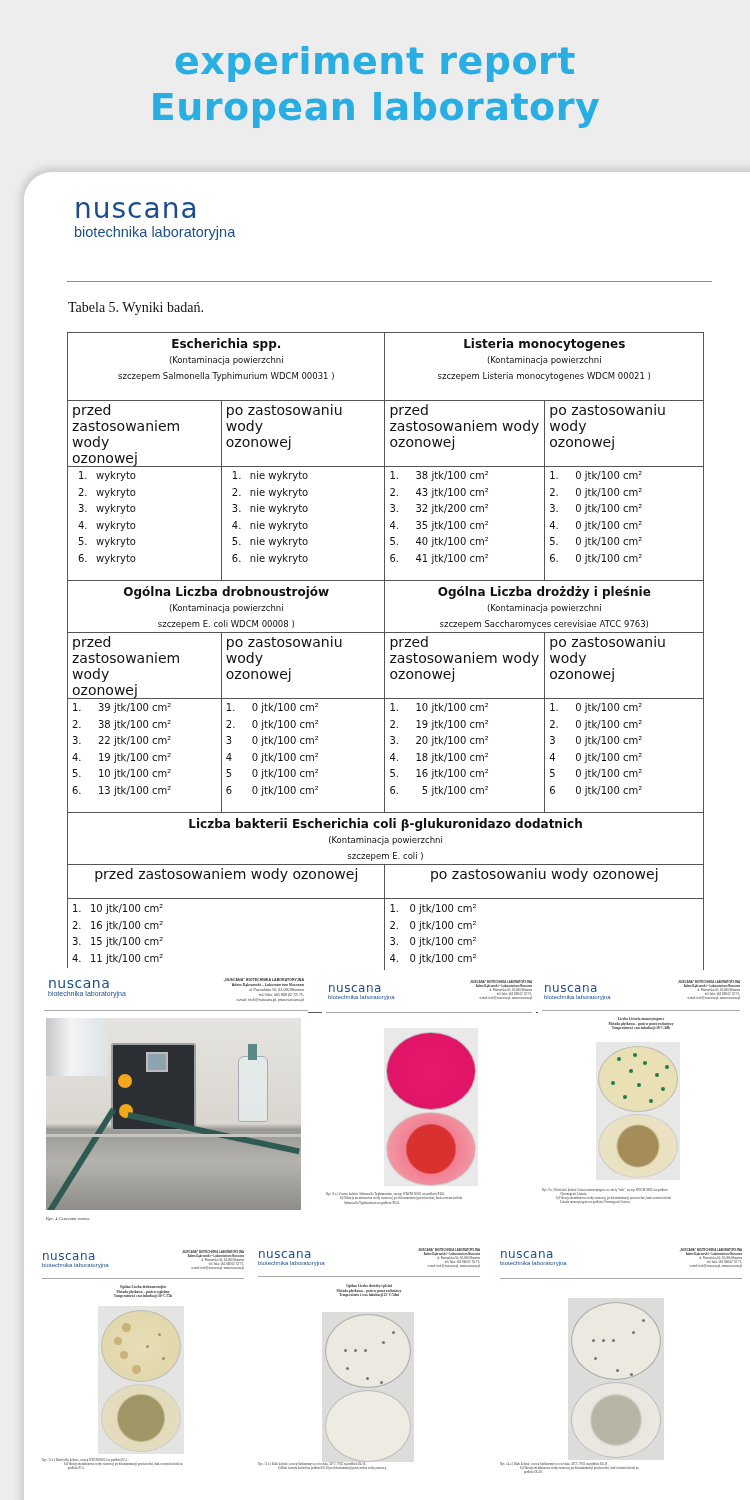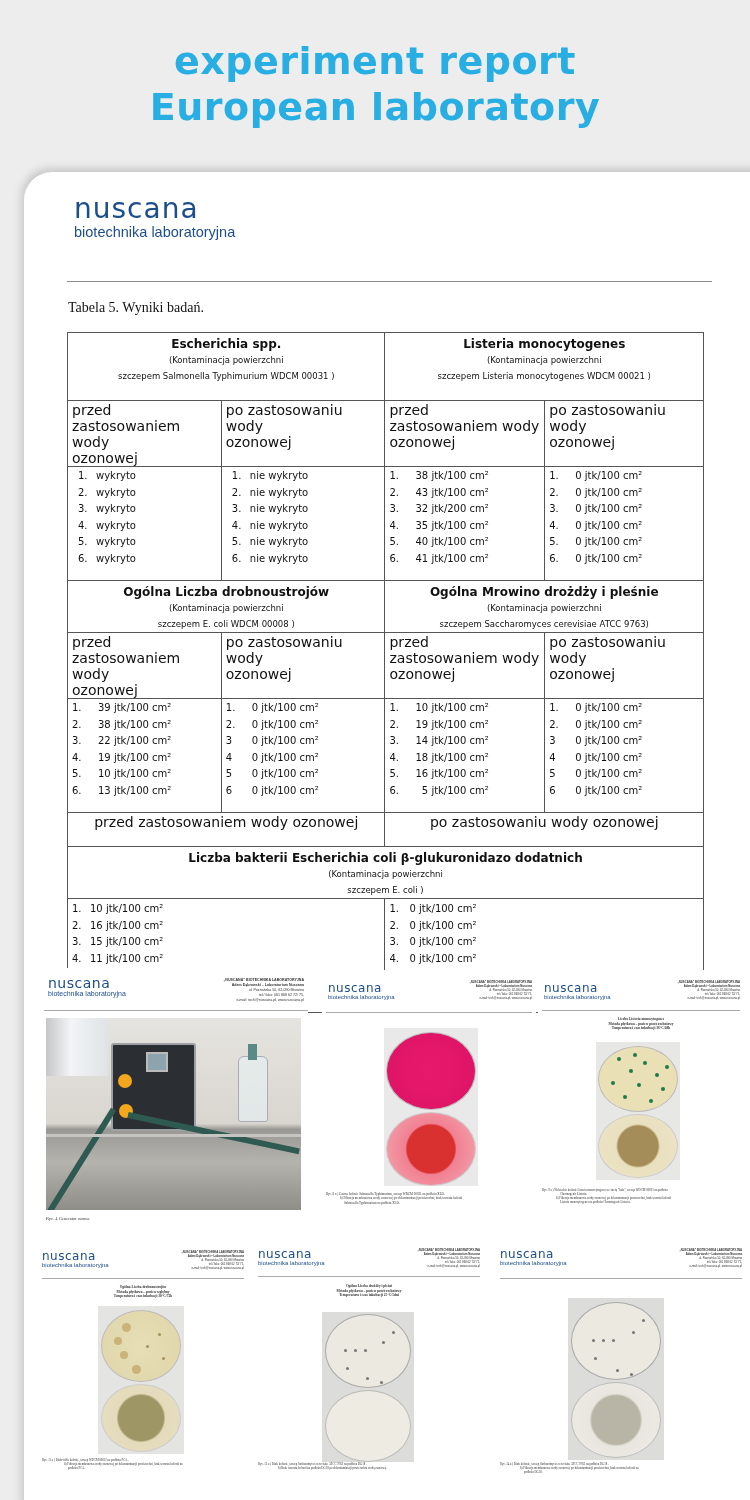--- a/index.html
+++ b/index.html
@@ -218,21 +218,21 @@
     </td>
   </tr>
 
   <tr style="height:52px">
     <td colspan="2" class="sec-head">
       <div class="t">Ogólna Liczba drobnoustrojów</div>
       <div class="s">(Kontaminacja powierzchni</div>
       <div class="s">szczepem E. coli WDCM 00008 )</div>
     </td>
     <td colspan="2" class="sec-head">
-      <div class="t">Ogólna Mrowino drożdży i pleśnie</div>
+      <div class="t">Ogólna Liczba drożdży i pleśnie</div>
       <div class="s">(Kontaminacja powierzchni</div>
       <div class="s">szczepem Saccharomyces cerevisiae ATCC 9763)</div>
     </td>
   </tr>
   <tr style="height:34px">
     <td class="colhead">
           <div>przed zastosowaniem wody</div>
           <div>ozonowej</div>
         </td>
     <td class="colhead">
@@ -305,21 +305,21 @@
       <div class="row">
             <span class="num">1.</span>
             <span>10 jtk/100 cm²</span>
           </div>
       <div class="row">
             <span class="num">2.</span>
             <span>19 jtk/100 cm²</span>
           </div>
       <div class="row">
             <span class="num">3.</span>
-            <span>14 jtk/100 cm²</span>
+            <span>20 jtk/100 cm²</span>
           </div>
       <div class="row">
             <span class="num">4.</span>
             <span>18 jtk/100 cm²</span>
           </div>
       <div class="row">
             <span class="num">5.</span>
             <span>16 jtk/100 cm²</span>
           </div>
       <div class="row" style="white-space:pre"><span class="num">6.</span><span>  5 jtk/100 cm²</span></div>
@@ -345,34 +345,34 @@
             <span class="num">5</span>
             <span>0 jtk/100 cm²</span>
           </div>
       <div class="row">
             <span class="num">6</span>
             <span>0 jtk/100 cm²</span>
           </div>
     </td>
   </tr>
 
-  <tr style="height:34px">
-    <td colspan="2" class="colhead center">
-          <div>przed zastosowaniem wody ozonowej</div>
-        </td>
-    <td colspan="2" class="colhead center">
-          <div>po zastosowaniu wody ozonowej</div>
-        </td>
-  </tr>
   <tr style="height:52px">
     <td colspan="4" class="sec-head">
       <div class="t">Liczba bakterii Escherichia coli β-glukuronidazo dodatnich</div>
       <div class="s">(Kontaminacja powierzchni</div>
       <div class="s">szczepem E. coli )</div>
     </td>
+  </tr>
+  <tr style="height:34px">
+    <td colspan="2" class="colhead center">
+          <div>przed zastosowaniem wody ozonowej</div>
+        </td>
+    <td colspan="2" class="colhead center">
+          <div>po zastosowaniu wody ozonowej</div>
+        </td>
   </tr>
   <tr style="height:114px">
     <td colspan="2" class="vals compact" style="padding-top:2px">
       <div class="row">
             <span class="num" style="width:18px">1.</span>
             <span>10 jtk/100 cm²</span>
           </div>
       <div class="row">
             <span class="num" style="width:18px">2.</span>
             <span>16 jtk/100 cm²</span>

